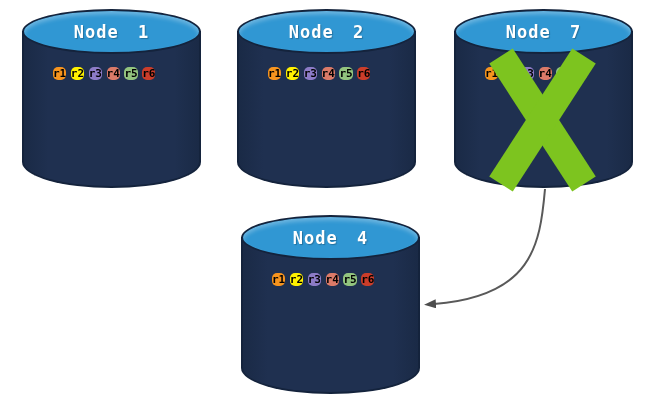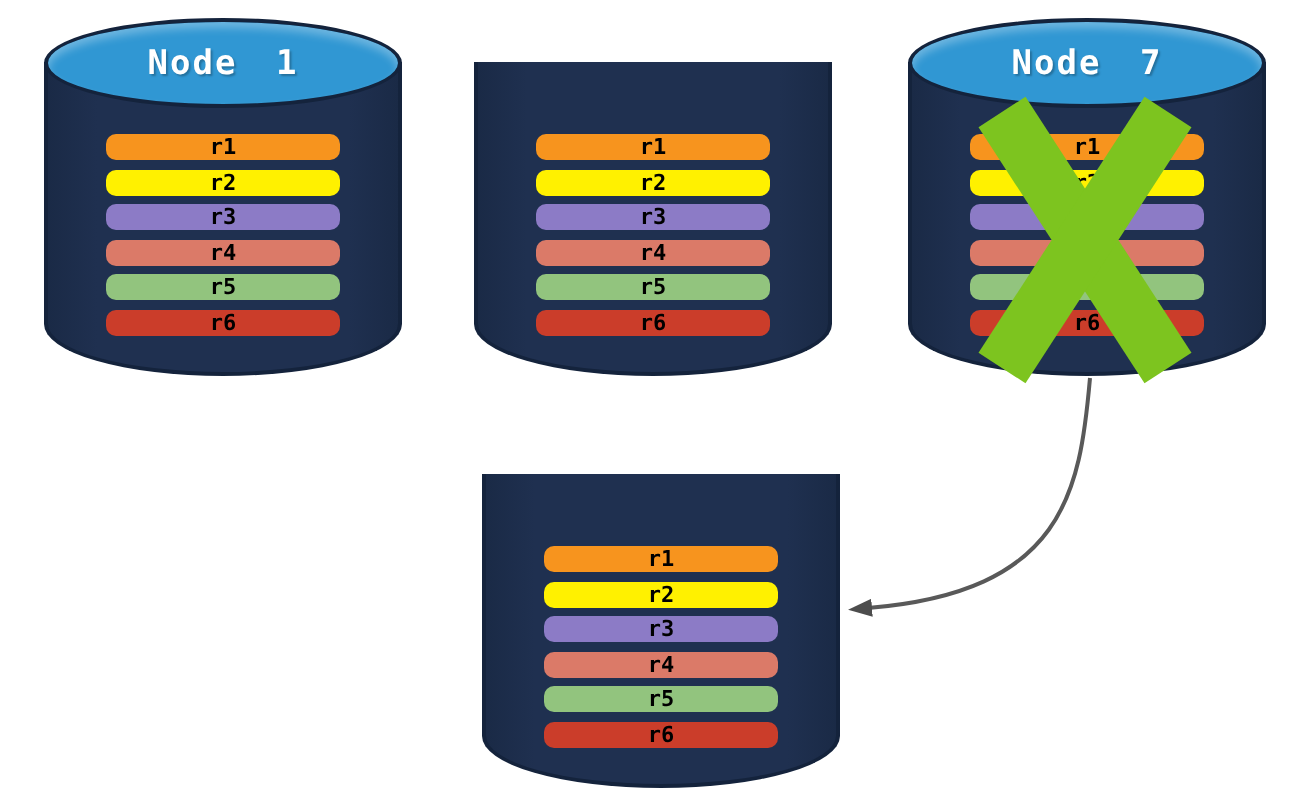--- a/index.html
+++ b/index.html
@@ -41,21 +41,21 @@
   }
   .cyl-title{
     color:var(--node-label);
     font-weight:bold;font-size:17px;
     letter-spacing:1px;word-spacing:8px;
     text-shadow:1px 1px 1px rgba(0,0,0,.25);
     white-space:nowrap;
   }
   .rows{
     position:absolute;left:31px;right:31px;top:58px;
-    display:flex;flex-direction:column;gap:4.6px;
+    display:flex;gap:4.6px;
     z-index:3;
   }
   .row{
     height:13px;border-radius:5px;
     text-align:center;
     font-size:11px;font-weight:bold;line-height:13px;
     color:var(--row-label);
   }
   .overlay{
     position:absolute;left:0;top:0;
@@ -76,20 +76,23 @@
           <div class="row" style="background: rgb(247, 148, 30);">r1</div>
           <div class="row" style="background: rgb(255, 241, 0);">r2</div>
           <div class="row" style="background: rgb(140, 123, 198);">r3</div>
           <div class="row" style="background: rgb(219, 122, 104);">r4</div>
           <div class="row" style="background: rgb(146, 196, 126);">r5</div>
           <div class="row" style="background: rgb(203, 61, 42);">r6</div>
         </div>
     </div>
       <div class="cyl pos-1">
       <div class="cyl-body"></div>
+      <div class="cyl-top">
+        <span class="cyl-title">Node 2</span>
+      </div>
       <div class="rows">
           <div class="row" style="background: rgb(247, 148, 30);">r1</div>
           <div class="row" style="background: rgb(255, 241, 0);">r2</div>
           <div class="row" style="background: rgb(140, 123, 198);">r3</div>
           <div class="row" style="background: rgb(219, 122, 104);">r4</div>
           <div class="row" style="background: rgb(146, 196, 126);">r5</div>
           <div class="row" style="background: rgb(203, 61, 42);">r6</div>
         </div>
     </div>
       <div class="cyl pos-2">
@@ -101,20 +104,23 @@
           <div class="row" style="background: rgb(247, 148, 30);">r1</div>
           <div class="row" style="background: rgb(255, 241, 0);">r2</div>
           <div class="row" style="background: rgb(140, 123, 198);">r3</div>
           <div class="row" style="background: rgb(219, 122, 104);">r4</div>
           <div class="row" style="background: rgb(146, 196, 126);">r5</div>
           <div class="row" style="background: rgb(203, 61, 42);">r6</div>
         </div>
     </div>
       <div class="cyl pos-3">
       <div class="cyl-body"></div>
+      <div class="cyl-top">
+        <span class="cyl-title">Node 4</span>
+      </div>
       <div class="rows">
           <div class="row" style="background: rgb(247, 148, 30);">r1</div>
           <div class="row" style="background: rgb(255, 241, 0);">r2</div>
           <div class="row" style="background: rgb(140, 123, 198);">r3</div>
           <div class="row" style="background: rgb(219, 122, 104);">r4</div>
           <div class="row" style="background: rgb(146, 196, 126);">r5</div>
           <div class="row" style="background: rgb(203, 61, 42);">r6</div>
         </div>
     </div>
     </div>

